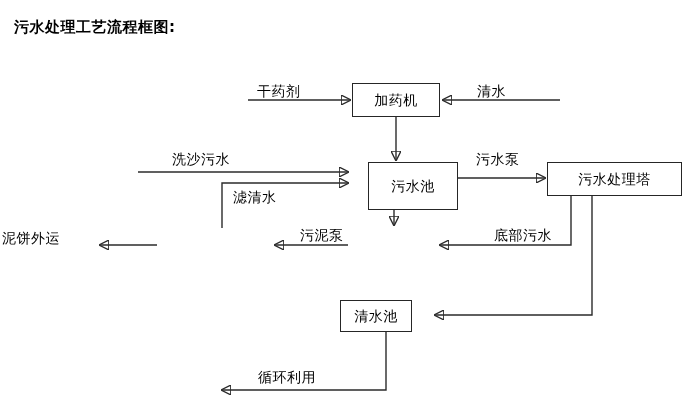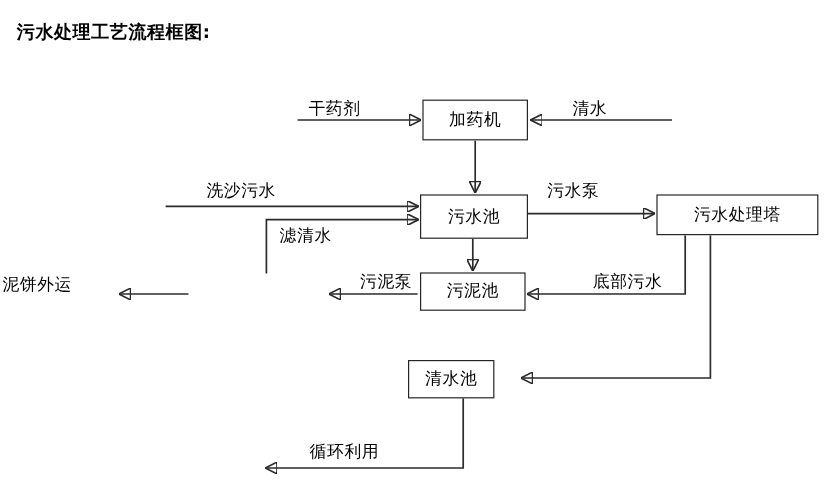--- a/index.html
+++ b/index.html
@@ -110,46 +110,43 @@
 
     <path d="M 592 196 L 592 315 L 435 315" marker-end="url(#arrow)"></path>
 
     <path d="M 386 331 L 386 390 L 222 390" marker-end="url(#arrow)"></path>
   </svg>
 
   <div class="node" style="left:352px; top:83px; width:88px; height:34px;">
     <span>加药机</span>
   </div>
 
-  <div class="node" style="left:350px; top:162px; width:90px; height:37px;">
+  <div class="node" style="left:368px; top:162px; width:90px; height:48px;">
     <span>污水池</span>
   </div>
 
   <div class="node" style="left:547px; top:162px; width:135px; height:34px;">
     <span>污水处理塔</span>
   </div>
 
 
-  <div class="node" style="left:350px; top:227px; width:88px; height:32px;">
-    <span>污泥池</span>
-  </div>
 
   <div class="node" style="left:340px; top:300px; width:72px; height:32px;">
     <span>清水池</span>
   </div>
 
   <div class="terminal-label" style="left:257px; top:84px;">干药剂</div>
 
   <div class="terminal-label" style="left:477px; top:84px;">清水</div>
 
   <div class="edge-label" style="left:172px; top:152px;">洗沙污水</div>
 
   <div class="edge-label" style="left:233px; top:190px;">滤清水</div>
 
-  <div class="edge-label" style="left:456px; top:152px;">污水泵</div>
+  <div class="edge-label" style="left:476px; top:152px;">污水泵</div>
 
   <div class="edge-label" style="left:288px; top:228px;margin-left:12px;">污泥泵</div>
 
   <div class="edge-label" style="left:466px; top:228px;margin-left:28px;">底部污水</div>
 
   <div class="terminal-label" style="left:2px; top:231px;">泥饼外运</div>
 
   <div class="edge-label" style="left:258px; top:370px;">循环利用</div>
 
 </div>

